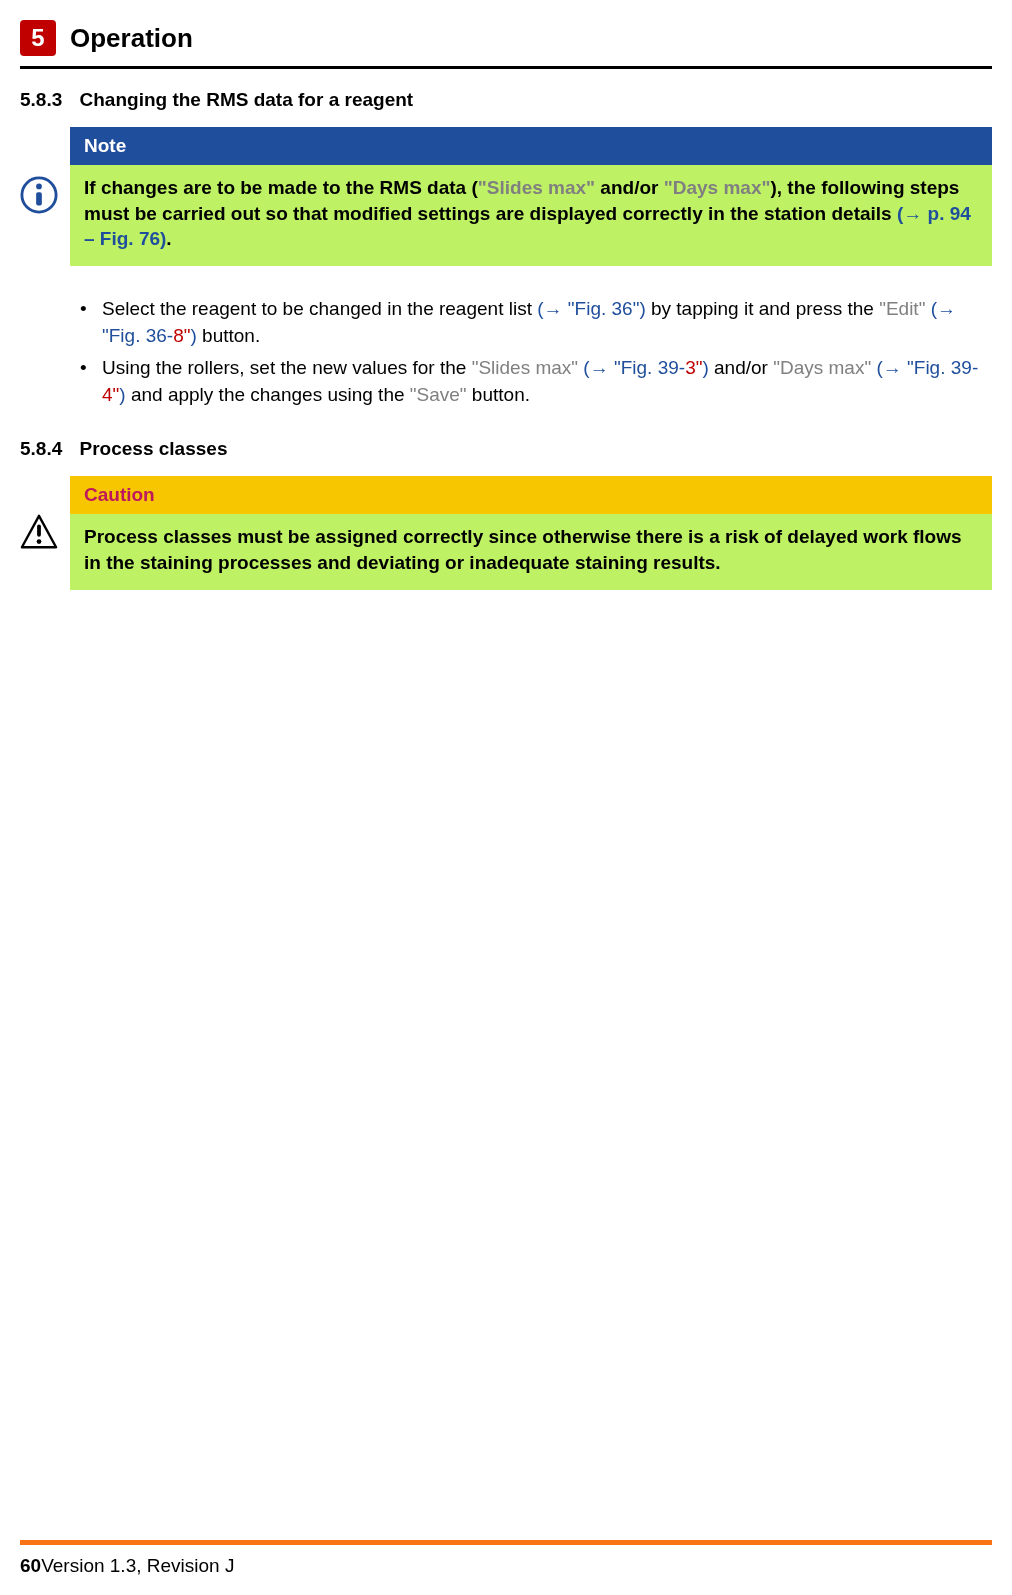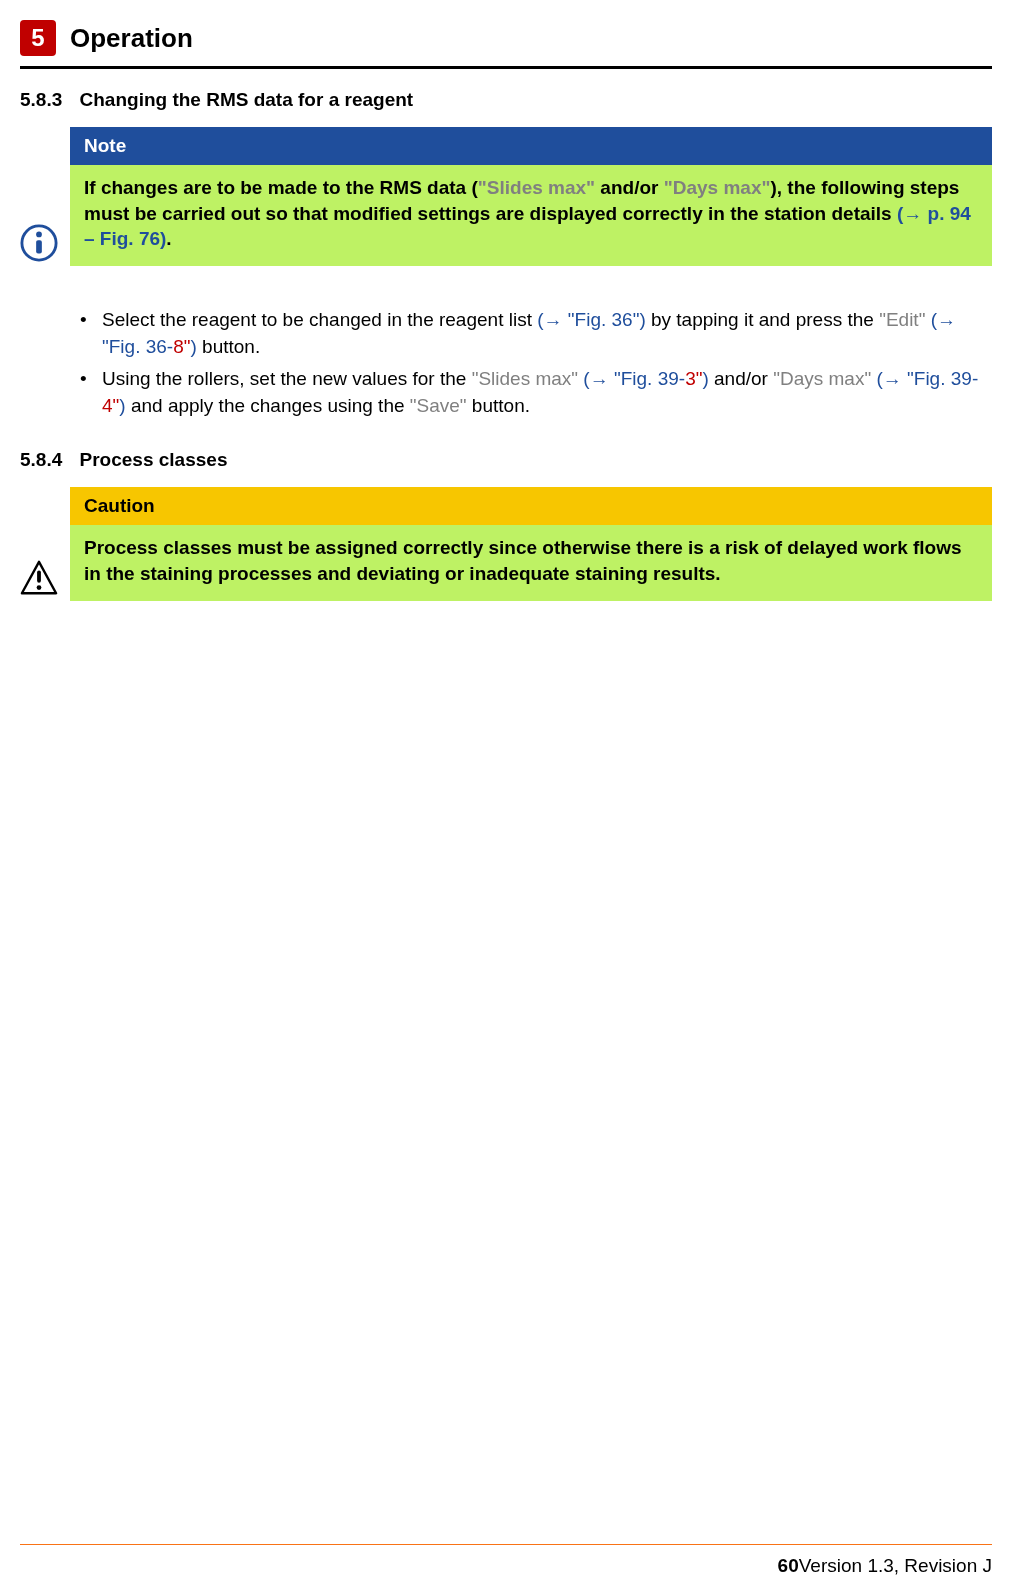--- a/index.html
+++ b/index.html
@@ -41,40 +41,40 @@
     .section-heading {
       font-weight: bold;
       font-size: 19px;
       margin: 8px 0 16px 0;
     }
     .section-heading .num {
       margin-right: 12px;
     }
     .callout {
       display: flex;
-      align-items: flex-end;
-      margin-bottom: 41px;
+      align-items: center;
+      margin-bottom: 30px;
     }
     .callout-icon {
       width: 40px;
       flex: 0 0 40px;
       padding-top: 2px;
       margin-right: 10px;
     }
     .callout-body {
       flex: 1;
     }
     .callout-title {
       color: #fff;
       font-weight: bold;
       font-size: 19px;
       padding: 8px 14px;
     }
     .note-title { background: #1f4e9c; }
-    .caution-title { background: #f7c600; color: #000000; }
+    .caution-title { background: #f7c600; color: #be185d; }
     .callout-text {
       background: #bef264;
       padding: 10px 14px 14px 14px;
       font-size: 19px;
       font-weight: bold;
       line-height: 1.35;
     }
     .blue { color: #1f4e9c; }
     .gray { color: #808080; }
     .red { color: #c00000; }
@@ -94,24 +94,24 @@
       position: absolute;
       left: 0;
       top: 0;
       font-size: 19px;
     }
     .footer {
       position: absolute;
       bottom: 18px;
       left: 20px;
       right: 20px;
-      border-top: 1px solid #f97316;
+      border-top: 5px solid #f97316;
       padding-top: 10px;
       display: flex;
-      justify-content: flex-end;
+      justify-content: flex-start;
       font-size: 19px;
     }
     .footer .page { font-weight: bold; }
     .info-icon-svg { width: 38px; height: 38px; }
     .warn-icon-svg { width: 38px; height: 38px; }
   </style>
 </head>
 <body>
 
 <div class="header">

